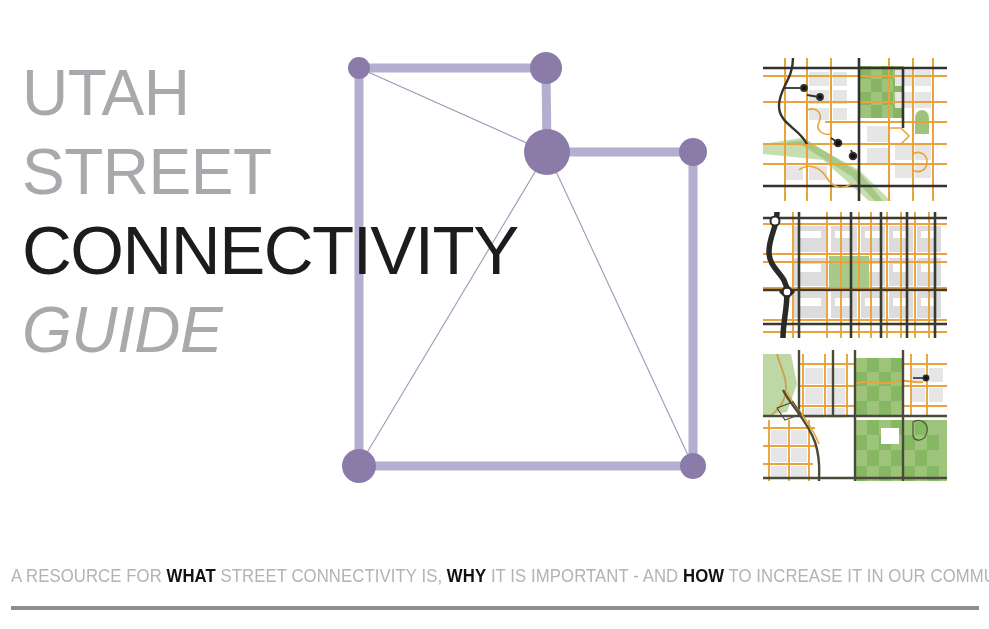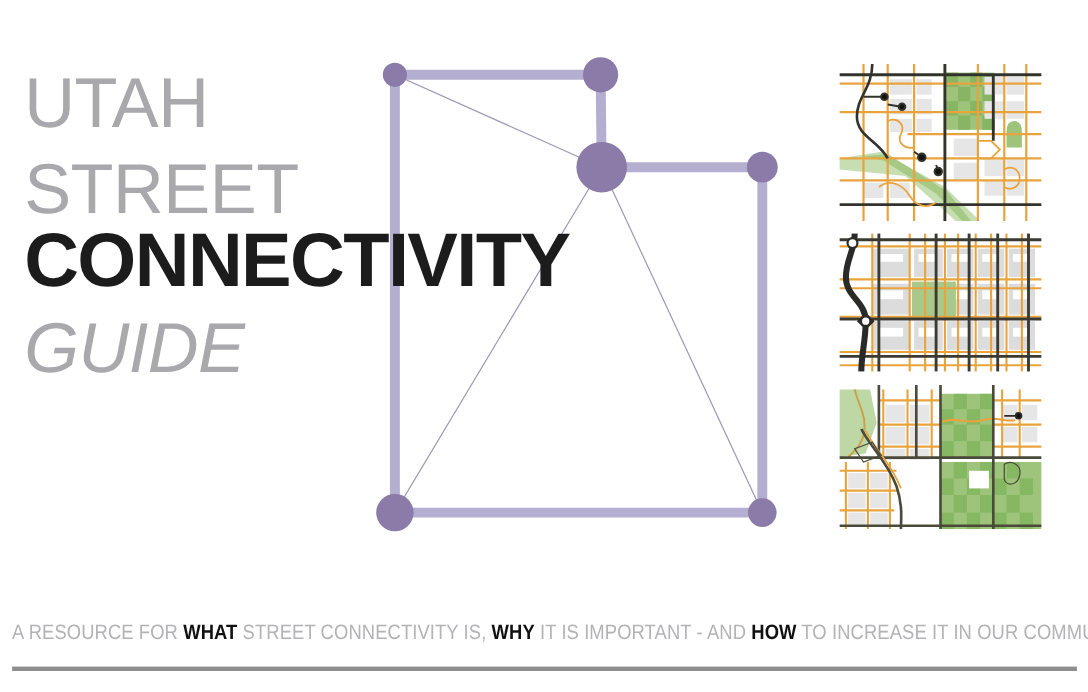--- a/index.html
+++ b/index.html
@@ -37,23 +37,24 @@
     margin: 0;
   }
   .title-light {
     font-weight: 400;
     font-size: 66px;
     color: #a9a9ad;
   }
   #title-utah   { font-size: 64px; }
   #title-street { font-size: 64px; margin-top: 16px; }
   #title-connectivity {
-    font-weight: 700;
+    font-weight: 400;
     font-size: 69px;
     color: #1c1c1c;
+    margin-top: 14px;
     letter-spacing: -1.5px;
   }
   #title-guide  { font-size: 64px; margin-top: 14px; font-style: italic; }
 
   
   #graph {
     position: absolute;
     left: 0;
     top: 0;
     width: 989px;

